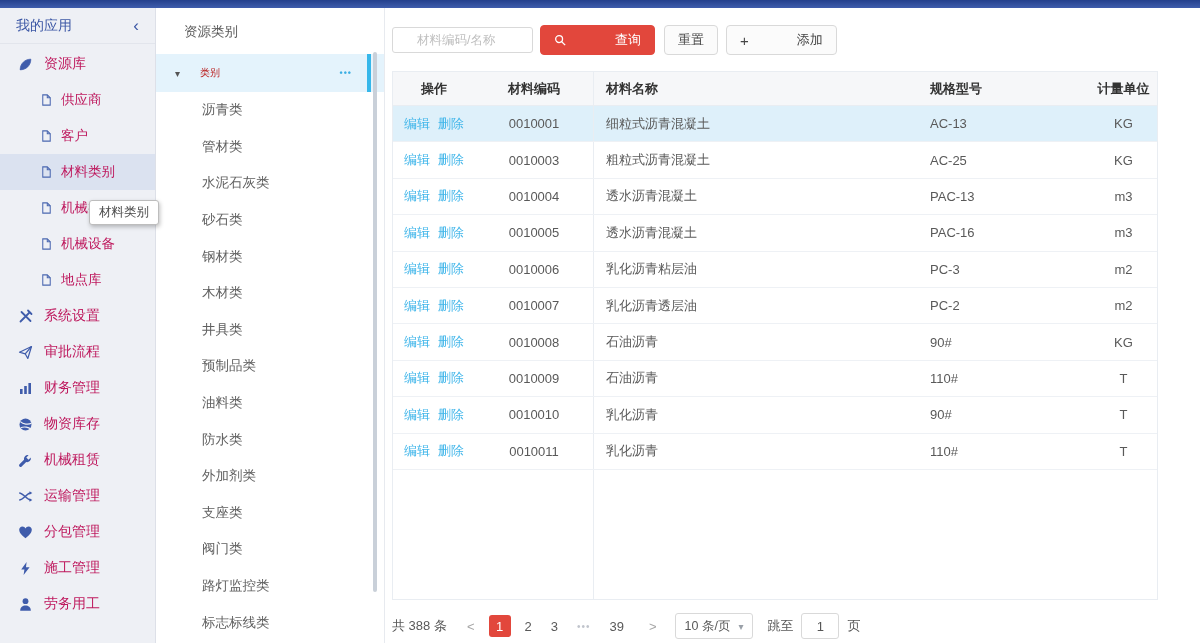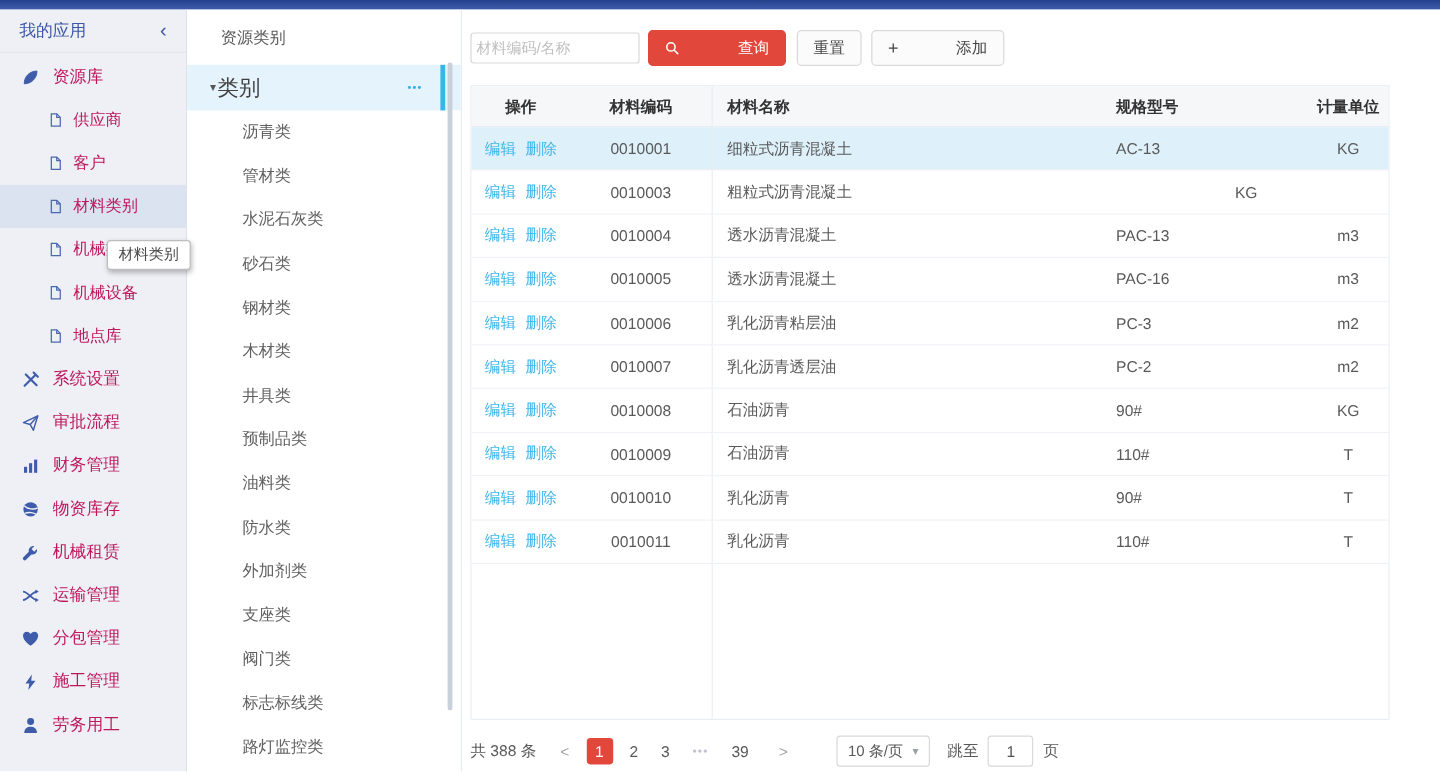--- a/index.html
+++ b/index.html
@@ -28,35 +28,35 @@
     border:1px solid #bdbdbd; border-radius:3px; padding:3px 9px; font-size:12.5px;
     color:#4a4a4a; box-shadow:1px 2px 4px rgba(0,0,0,.25); white-space:nowrap; }
 
   
   .catpanel { width:229px; background:#fff; border-right:1px solid #e7eaef;
     position:relative; flex:none; overflow:hidden; }
   .cat-title { padding:15px 0 0 28px; font-size:13.5px; color:#595959; }
   .cat-root { margin-top:13px; height:38px; background:#e4f3fc; position:relative;
     display:flex; align-items:center; cursor:pointer; }
   .cat-root .caret { margin-left:19px; font-size:10px; color:#555; }
-  .cat-root .lbl { margin-left:1px; font-size:18px; color:#404040; }
+  .cat-root .lbl { margin-left:20px; font-size:10px; color:#b91c1c; }
   .cat-root .more { position:absolute; right:32px; color:#3aaee3; font-size:9px;
     font-weight:bold; letter-spacing:1px; cursor:pointer; }
   .cat-root .indicator { position:absolute; right:13px; top:0; width:4px; height:38px;
     background:#36b7ea; }
   .cat-item { height:36.6px; display:flex; align-items:center; padding-left:46px;
     font-size:13.5px; color:#606060; cursor:pointer; }
   .cat-scrollbar { position:absolute; right:7px; top:44px; width:4px; height:540px;
     background:#c9d0d9; border-radius:2px; cursor:pointer; }
 
   
   .main { flex:1; background:#fff; position:relative; }
   .toolbar { display:flex; align-items:center; margin:17px 0 0 7px; }
   .search-input { width:141px; height:26px; border:1px solid #d9d9d9; border-radius:3px;
-    padding:0 4px; font-size:12.5px; color:#555; outline:none;
+    padding:0 24px; font-size:12.5px; color:#555; outline:none;
     font-family:"Liberation Sans","DejaVu Sans",sans-serif; }
   .search-input::placeholder { color:#bfbfbf; }
   .btn { height:30px; border-radius:4px; border:1px solid #d9d9d9; background:#fbfbfb;
     color:#454545; font-size:13px; display:flex; align-items:center; justify-content:center;
     cursor:pointer; padding:0 13px;gap:43px; }
   .btn.primary { background:#e2473c; border-color:#e2473c; color:#fff; margin-left:7px; }
   .btn.primary svg { margin-right:5px; }
   .btn.reset { margin-left:9px; }
   .btn.add { margin-left:8px; }
   .btn .plus { font-size:15px; margin-right:5px; line-height:1; color:#454545; }
@@ -82,21 +82,21 @@
   .pagination { display:flex; align-items:center; margin:13px 0 0 7px; font-size:13px;
     color:#595959; }
   .pg-total { margin-right:20px; }
   .pg-arrow { color:#a6a6a6; margin-right:14px; cursor:pointer; font-size:13px; }
   .pg-arrow.next { margin:0 0 0 6px; }
   .pg-page { margin-right:19px; cursor:pointer; }
   .pg-page.active { width:22px; height:22px; background:#e2473c; color:#fff;
     border-radius:3px; display:flex; align-items:center; justify-content:center;
     margin-right:14px; }
   .pg-ellipsis { color:#c0c4cc; margin-right:19px; font-size:10px; letter-spacing:1px; }
-  .pg-size { margin-left:40px; height:26px; border:1px solid #d9d9d9; border-radius:3px;
+  .pg-size { margin-left:18px; height:26px; border:1px solid #d9d9d9; border-radius:3px;
     display:flex; align-items:center; padding:0 9px; font-size:12.5px; cursor:pointer; }
   .pg-size .caret { margin-left:8px; color:#9aa0a8; font-size:10px; }
   .pg-jump { margin-left:14px; }
   .pg-jump-input { width:38px; height:26px; border:1px solid #d9d9d9; border-radius:3px;
     margin:0 8px; text-align:center; font-size:13px; color:#555; outline:none;
     font-family:"Liberation Sans","DejaVu Sans",sans-serif; }
   svg { display:block; }
 </style>
 </head>
 <body>
@@ -310,22 +310,22 @@
       <div class="cat-item">砂石类</div>
       <div class="cat-item">钢材类</div>
       <div class="cat-item">木材类</div>
       <div class="cat-item">井具类</div>
       <div class="cat-item">预制品类</div>
       <div class="cat-item">油料类</div>
       <div class="cat-item">防水类</div>
       <div class="cat-item">外加剂类</div>
       <div class="cat-item">支座类</div>
       <div class="cat-item">阀门类</div>
+      <div class="cat-item">路灯监控类</div>
       <div class="cat-item">标志标线类</div>
-      <div class="cat-item">路灯监控类</div>
       <div class="cat-item">其他类</div>
     </div>
     <div class="cat-scrollbar"></div>
   </section>
 
   <main class="main">
     <div class="toolbar">
       <input class="search-input" placeholder="材料编码/名称" style="">
       <button class="btn primary">
         <svg width="13" height="13">
@@ -361,20 +361,21 @@
         <div class="td c4">AC-13</div>
         <div class="td c5">KG</div>
       </div>
       <div class="tr">
         <div class="td c1">
             <a class="link">编辑</a>
             <a class="link">删除</a>
           </div>
         <div class="td c2">0010003</div>
         <div class="td c3">粗粒式沥青混凝土</div>
+        <div class="td c4">AC-25</div>
         <div class="td c5">KG</div>
       </div>
       <div class="tr">
         <div class="td c1">
             <a class="link">编辑</a>
             <a class="link">删除</a>
           </div>
         <div class="td c2">0010004</div>
         <div class="td c3">透水沥青混凝土</div>
         <div class="td c4">PAC-13</div>

